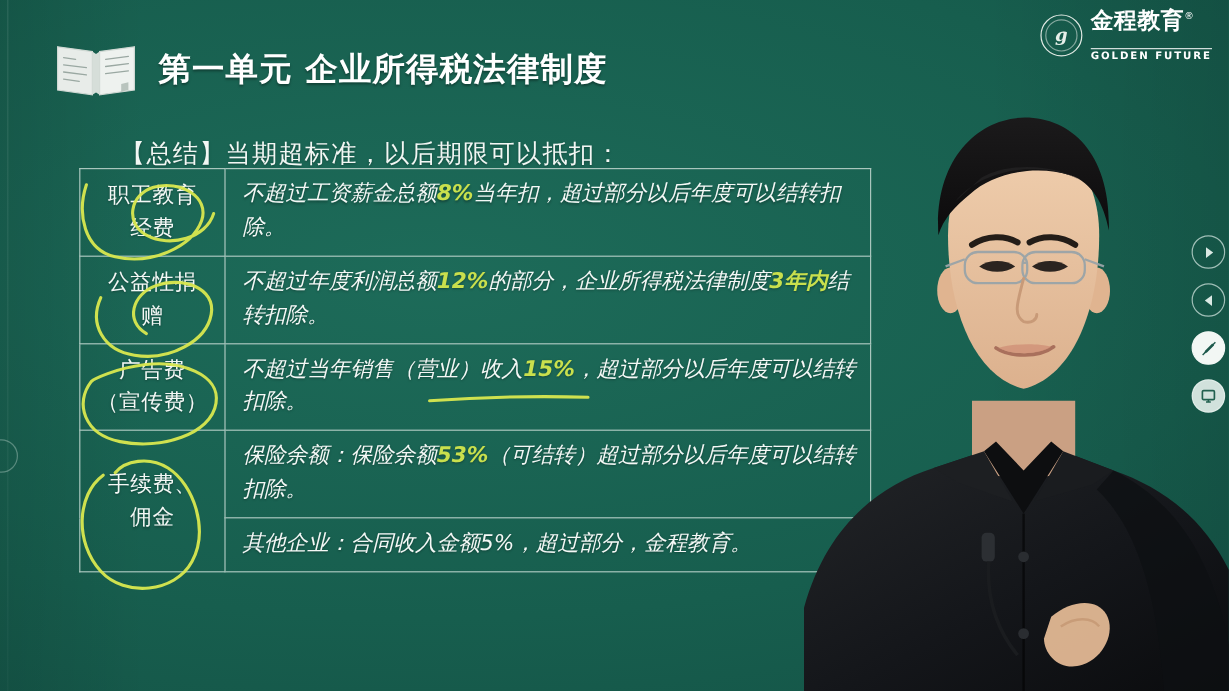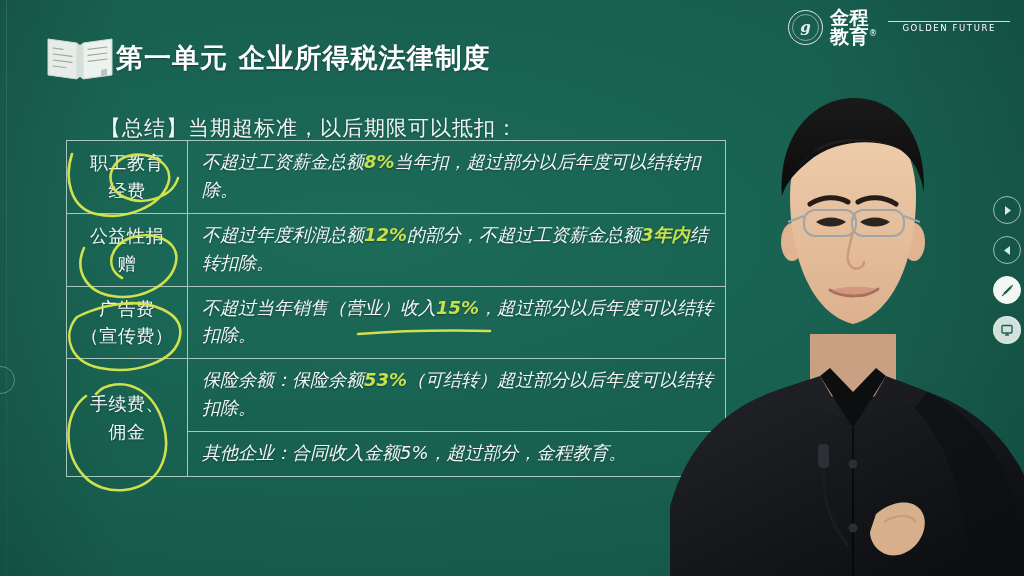--- a/index.html
+++ b/index.html
@@ -29,35 +29,35 @@
     border:1.5px solid #dfe8e2;
     display:flex;align-items:center;justify-content:center;
     position:relative;
     color:#e6efe9;
   }
   .logo-emblem:before{
     content:"";position:absolute;inset:3px;border-radius:50%;
     border:1px solid rgba(223,232,226,.55);
   }
   .logo-emblem span{font-family:"DejaVu Serif","Liberation Serif",serif;font-size:15px;font-style:italic;font-weight:bold;line-height:1;}
-  .logo-text{display:flex;flex-direction:row;align-items:flex-start;line-height:1;justify-content:flex-end;}
+  .logo-text{display:flex;flex-direction:column;align-items:flex-start;line-height:1;justify-content:flex-end;}
   .logo-cn{
     color:#ffffff;font-size:19px;font-weight:bold;letter-spacing:.5px;
     position:relative;
   }
   .logo-cn .reg{font-size:8px;vertical-align:super;font-weight:normal;}
   .logo-en{
-    color:#ffffff;font-size:8.5px;font-weight:normal;letter-spacing:1.6px;
+    color:#ffffff;font-size:8.5px;font-weight:bold;letter-spacing:1.6px;
     margin-top:13px;border-top:1px solid rgba(255,255,255,.8);padding-top:2px;width:100%;
     text-align:center;
   }
   
   .title-row{
     position:absolute;left:44px;top:33px;
-    display:flex;align-items:center;gap:0;z-index:20;
+    display:flex;align-items:center;gap:16px;z-index:20;
   }
   .book-icon{width:72px;height:50px;position:relative;flex:none;}
   .page-title{
     color:#ffffff;font-size:27px;font-weight:bold;letter-spacing:1px;
     text-shadow:0 1px 2px rgba(0,0,0,.35);
     white-space:nowrap;
   }
   
   .subtitle{
     position:absolute;left:100px;top:114px;z-index:20;
@@ -158,21 +158,21 @@
 <div class="subtitle">【总结】当期超标准，以后期限可以抵扣：</div>
 
 <table class="tbl">
   <tbody>
       <tr>
         <td class="label" rowspan="1"><span>职工教育</span><span class="l2">经费</span></td>
         <td class="content"><span>不超过工资薪金总额</span><span class="hl">8%</span><span>当年扣，超过部分以后年度可以结转扣除。</span></td>
       </tr>
       <tr>
         <td class="label" rowspan="1"><span>公益性捐</span><span class="l2">赠</span></td>
-        <td class="content"><span>不超过年度利润总额</span><span class="hl">12%</span><span>的部分，不超过工资薪金总额</span><span class="hl">3年内</span><span>结转扣除。</span></td>
+        <td class="content"><span>不超过年度利润总额</span><span class="hl">12%</span><span>的部分，企业所得税法律制度</span><span class="hl">3年内</span><span>结转扣除。</span></td>
       </tr>
       <tr>
         <td class="label" rowspan="1"><span>广告费</span><span class="l2">（宣传费）</span></td>
         <td class="content"><span>不超过当年销售（营业）收入</span><span class="hl">15%</span><span>，超过部分以后年度可以结转扣除。</span></td>
       </tr>
       <tr>
         <td class="label" rowspan="2"><span>手续费、</span><span class="l2">佣金</span></td>
         <td class="content"><span>保险余额：保险余额</span><span class="hl">53%</span><span>（可结转）超过部分以后年度可以结转扣除。</span></td>
       </tr>
       <tr>

